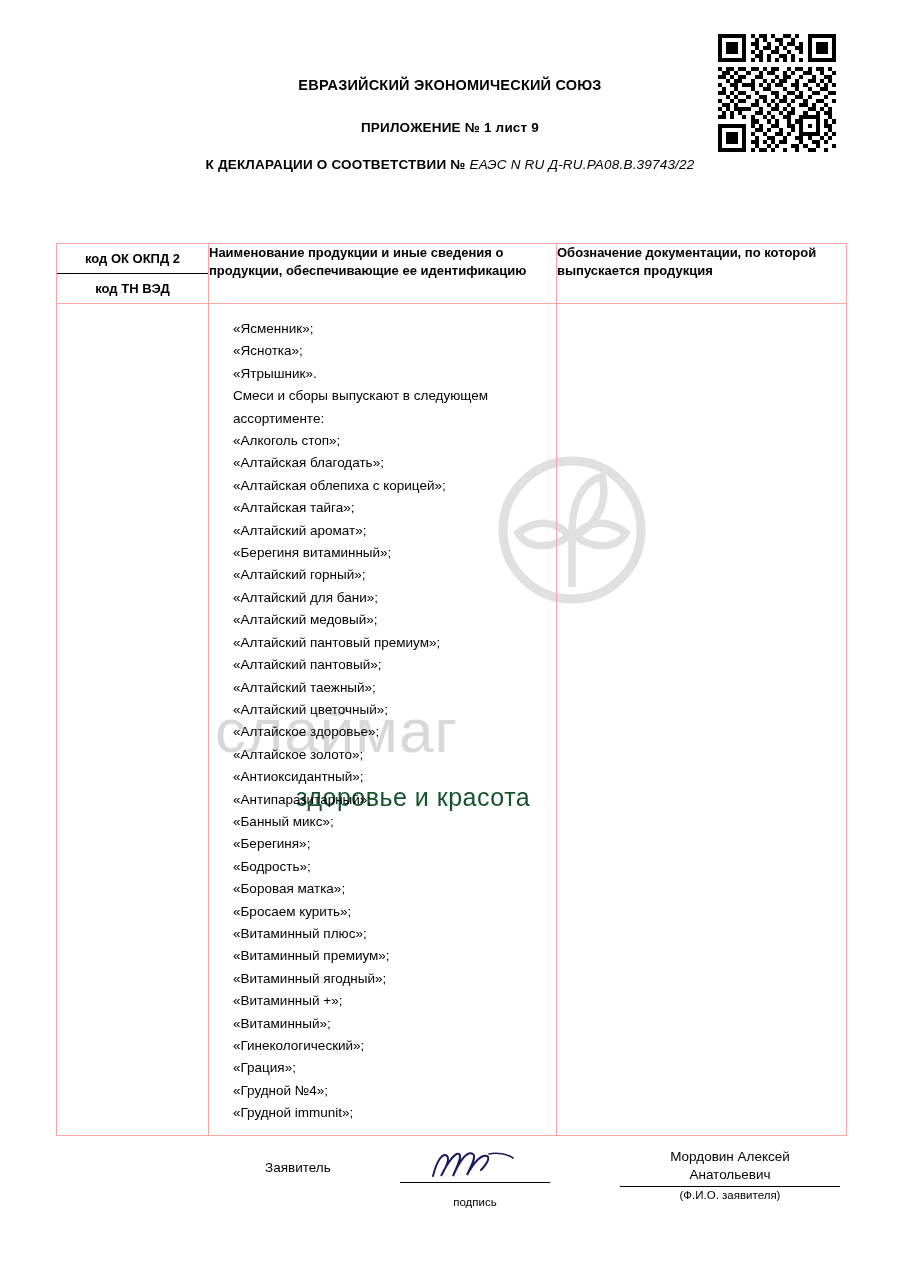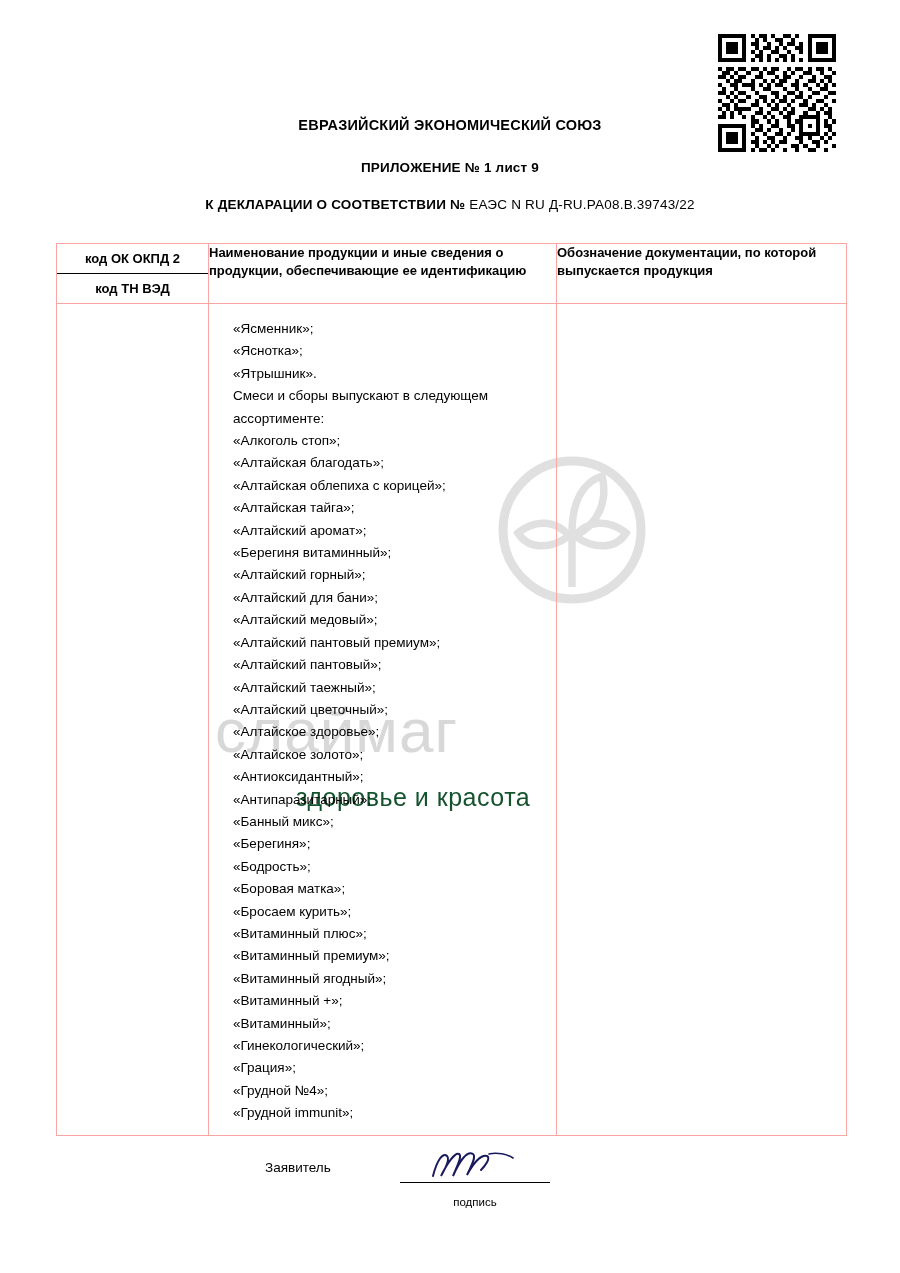--- a/index.html
+++ b/index.html
@@ -34,36 +34,36 @@
   .qr-wrap svg { display: block; }
 
   
   .hdr {
     position: absolute;
     left: 0;
     width: 900px;
     text-align: center;
     font-weight: bold;
     letter-spacing: 0.2px;
-    margin-top: 40px;
   }
   .hdr-1 {
     top: 77px;
     font-size: 14.5px;
   }
   .hdr-2 {
     top: 120px;
     font-size: 13.5px;
   }
   .hdr-3 {
     top: 157px;
     font-size: 13.5px;
   }
   .hdr-3 .norm {
     font-weight: normal;
+    font-style: italic;
   }
 
   
   .watermark {
     position: absolute;
     left: 0;
     top: 0;
     width: 900px;
     height: 1023px;
     pointer-events: none;
@@ -542,15 +542,21 @@
       <div class="sign-scribble">
         <svg width="120" height="36" viewBox="0 0 120 36">
           <path d="M18 30 C22 14 28 6 32 10 C36 14 28 26 26 30 C32 18 40 6 44 8 C48 10 40 24 38 30 C44 16 52 4 58 8 C62 11 54 24 52 29 C58 18 66 8 72 10 C76 12 70 20 66 24" fill="none" stroke="#1a1a5e" stroke-width="2" stroke-linecap="round"></path>
           <path d="M74 8 C82 6 92 8 98 12" fill="none" stroke="#1a1a5e" stroke-width="1.6" stroke-linecap="round"></path>
         </svg>
       </div>
       <div class="sign-line"></div>
       <div class="sign-caption">подпись</div>
     </div>
 
+    <div class="name-block">
+      <div class="name-text">Мордовин Алексей</div>
+      <div class="name-text">Анатольевич</div>
+      <div class="name-line"></div>
+      <div class="name-caption">(Ф.И.О. заявителя)</div>
+    </div>
   </div>
 
 </div>
 
 </body></html>

